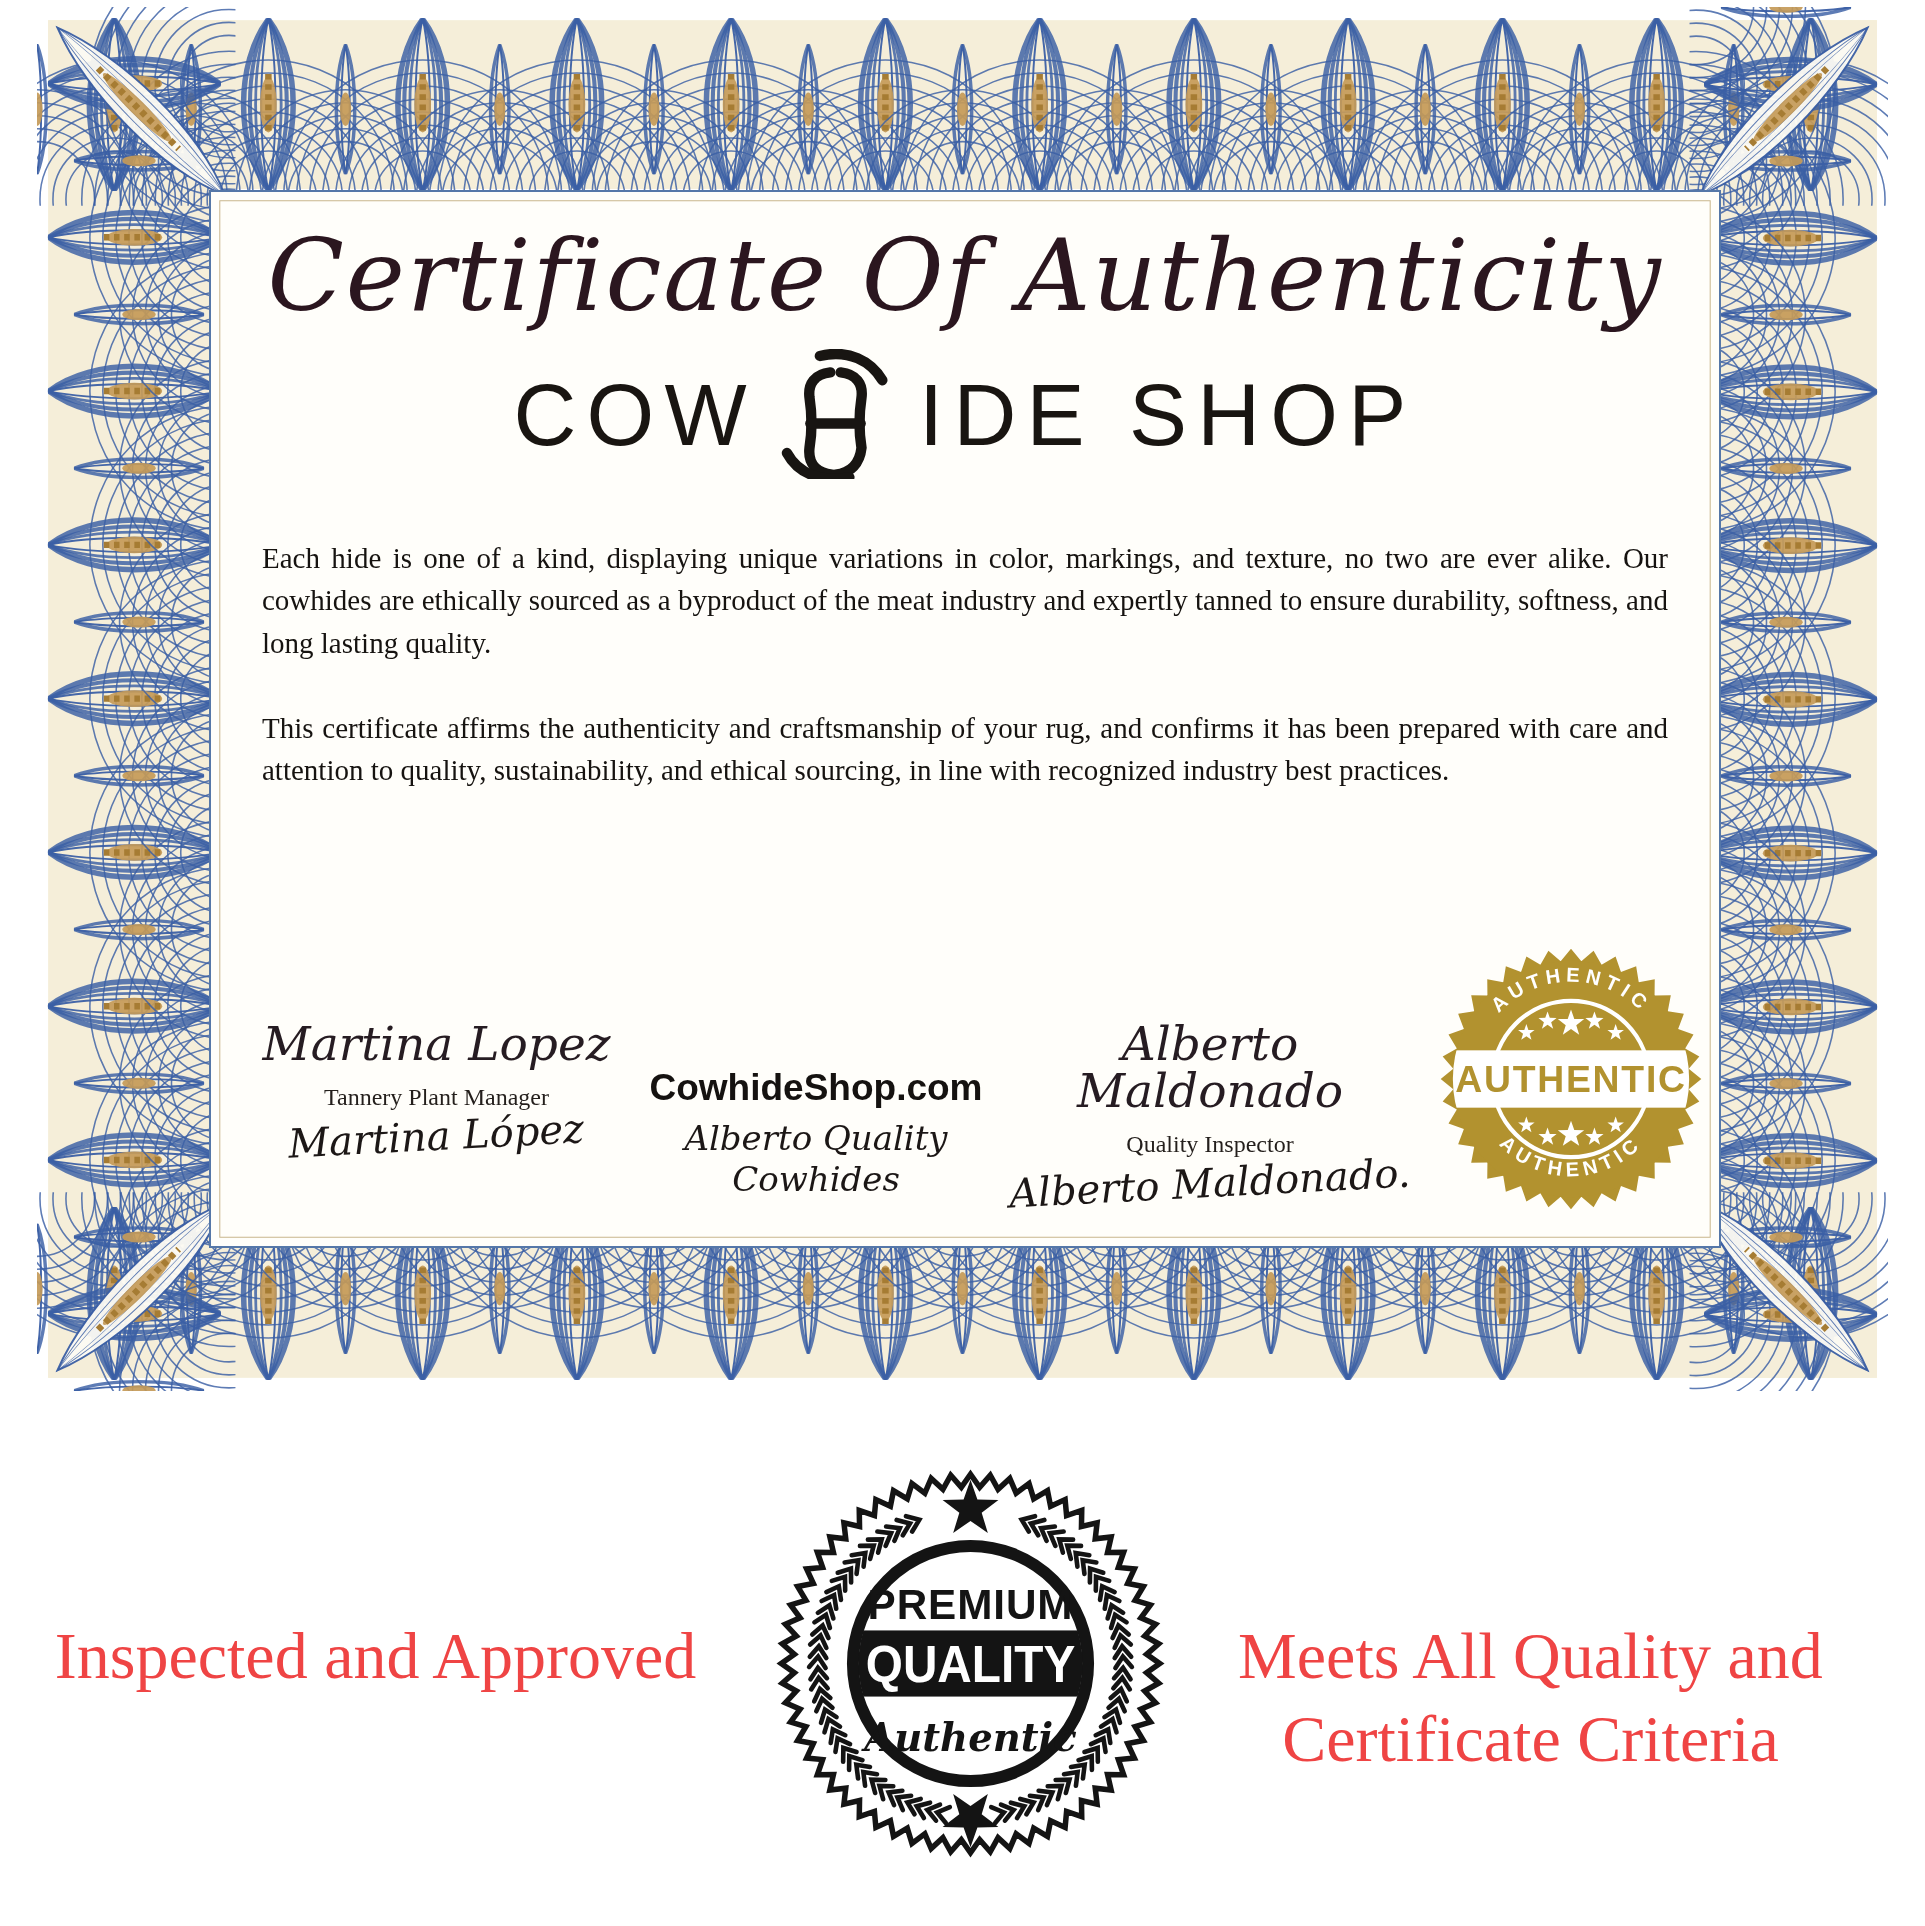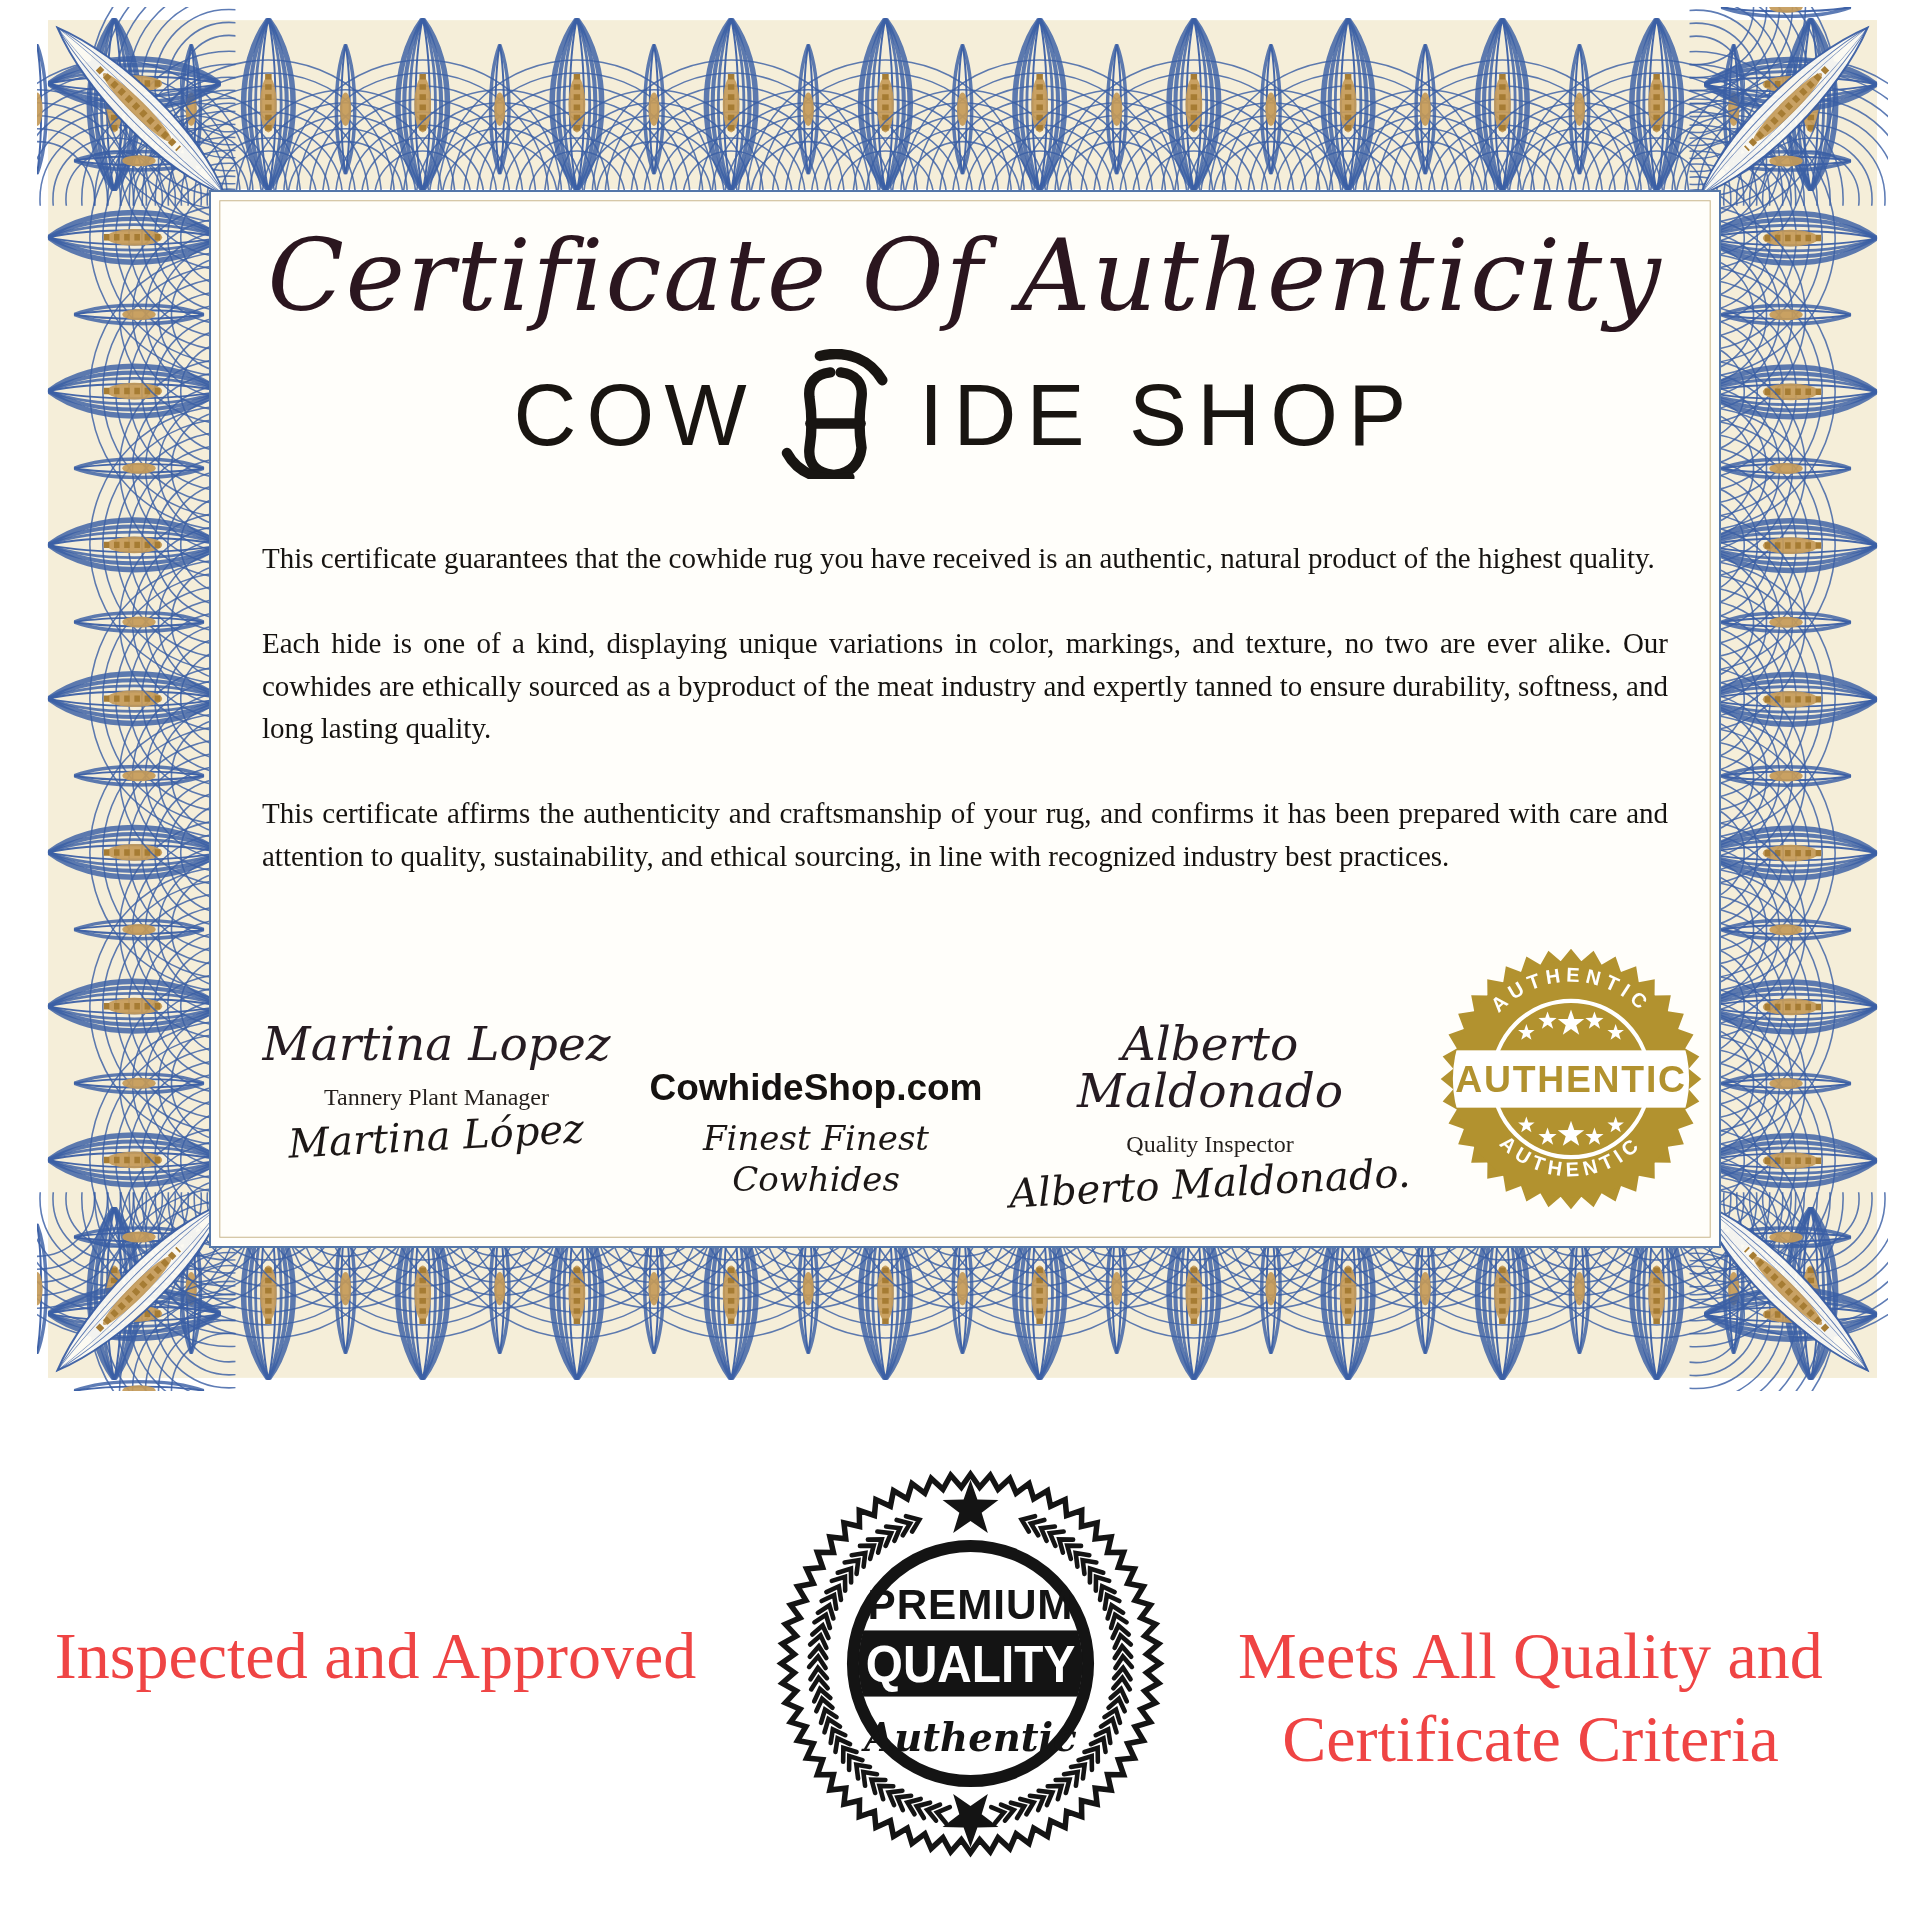--- a/index.html
+++ b/index.html
@@ -198,34 +198,33 @@
           <path d="M47,8 C80,0 106,14 119,36"></path>
           <path d="M59,27 C41,29 33,40 35,56 C38,76 38,96 35,114 C33,132 43,143 61,145"></path>
           <path d="M71,27 C89,29 97,40 95,56 C92,76 92,96 95,114 C93,132 83,143 65,145"></path>
           <path d="M9,120 C22,144 48,154 81,148"></path>
           <path d="M36,86 L94,86"></path>
         </svg>
         <span>IDE SHOP</span>
       </div>
 
       <div class="body-text">
-        <p>This certificate guarantees that the cowhide rug you have received is an authentic, natural product of the highest quality.</p>
         <p>Each hide is one of a kind, displaying unique variations in color, markings, and texture, no two are ever alike. Our cowhides are ethically sourced as a byproduct of the meat industry and expertly tanned to ensure durability, softness, and long lasting quality.</p>
         <p>This certificate affirms the authenticity and craftsmanship of your rug, and confirms it has been prepared with care and attention to quality, sustainability, and ethical sourcing, in line with recognized industry best practices.</p>
       </div>
 
       <div class="sig sig-left">
         <div class="sig-name">Martina Lopez</div>
         <div class="sig-role">Tannery Plant Manager</div>
         <div class="sig-script">Martina López</div>
       </div>
 
       <div class="sig sig-center">
         <div class="sig-site">CowhideShop.com</div>
-        <div class="sig-tagline">Finest Finest Cowhides</div>
+        <div class="sig-tagline">Alberto Quality Cowhides</div>
       </div>
 
       <div class="sig sig-right">
         <div class="sig-name">Alberto Maldonado</div>
         <div class="sig-role">Quality Inspector</div>
         <div class="sig-script">Alberto Maldonado.</div>
       </div>
 
       <svg class="seal-svg" viewBox="-160 -160 320 320" xmlns="http://www.w3.org/2000/svg">
         <defs>

